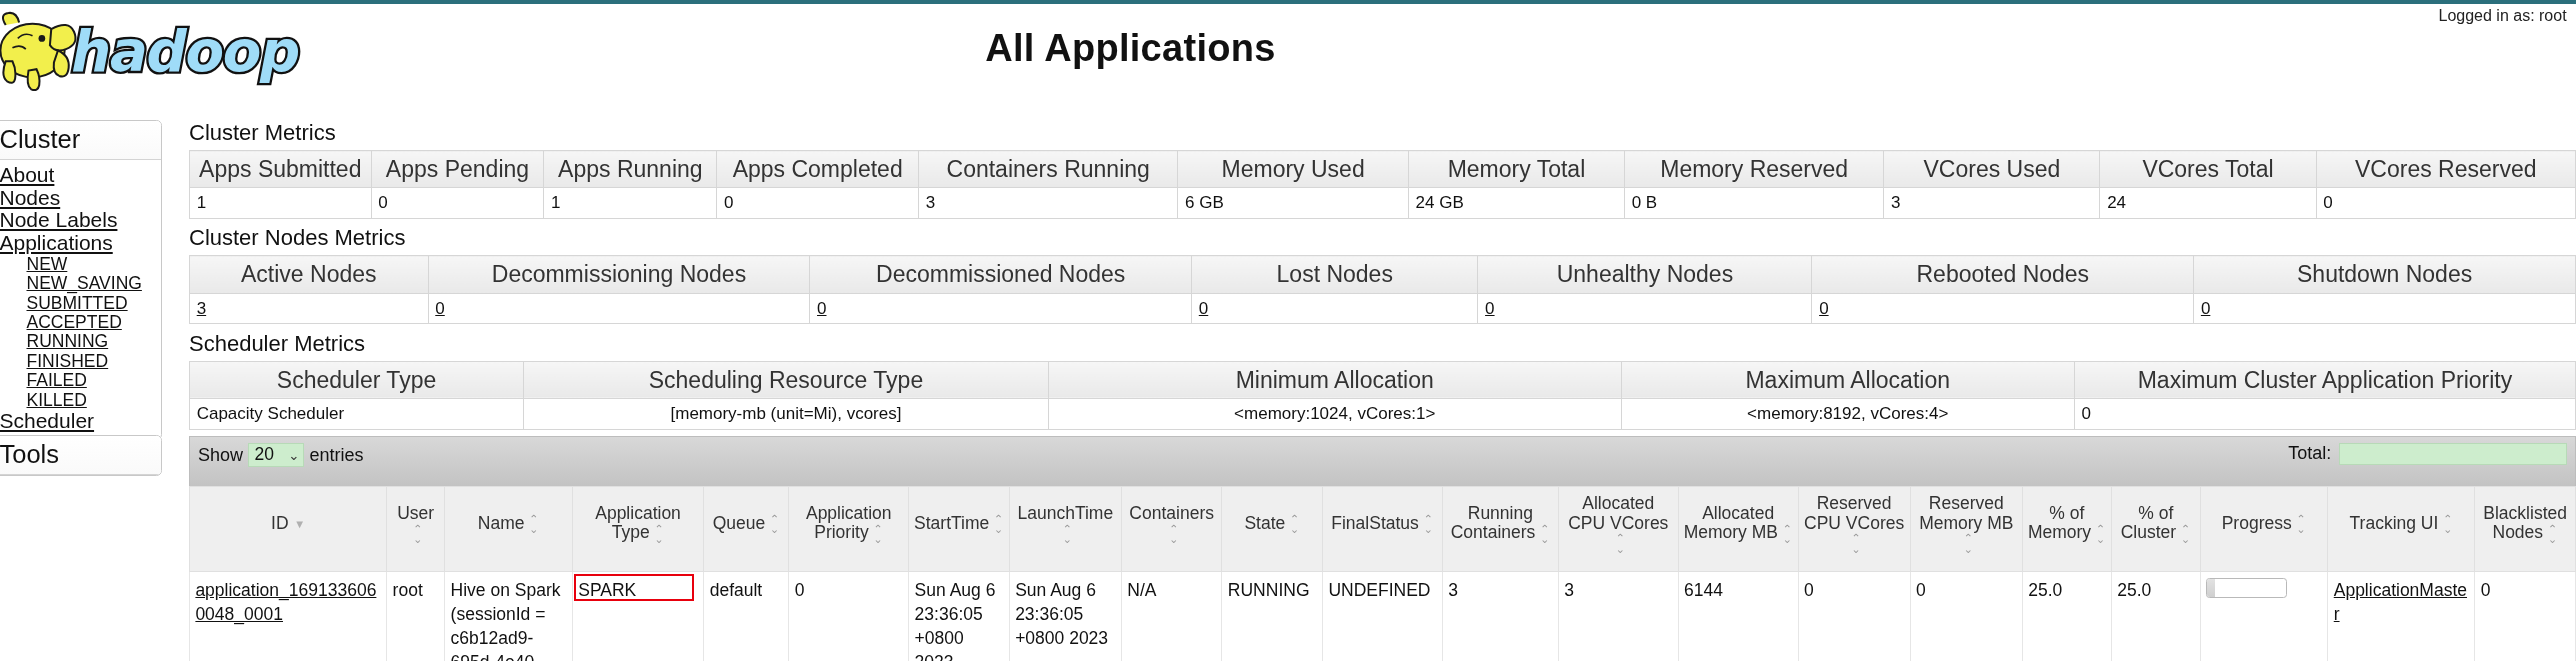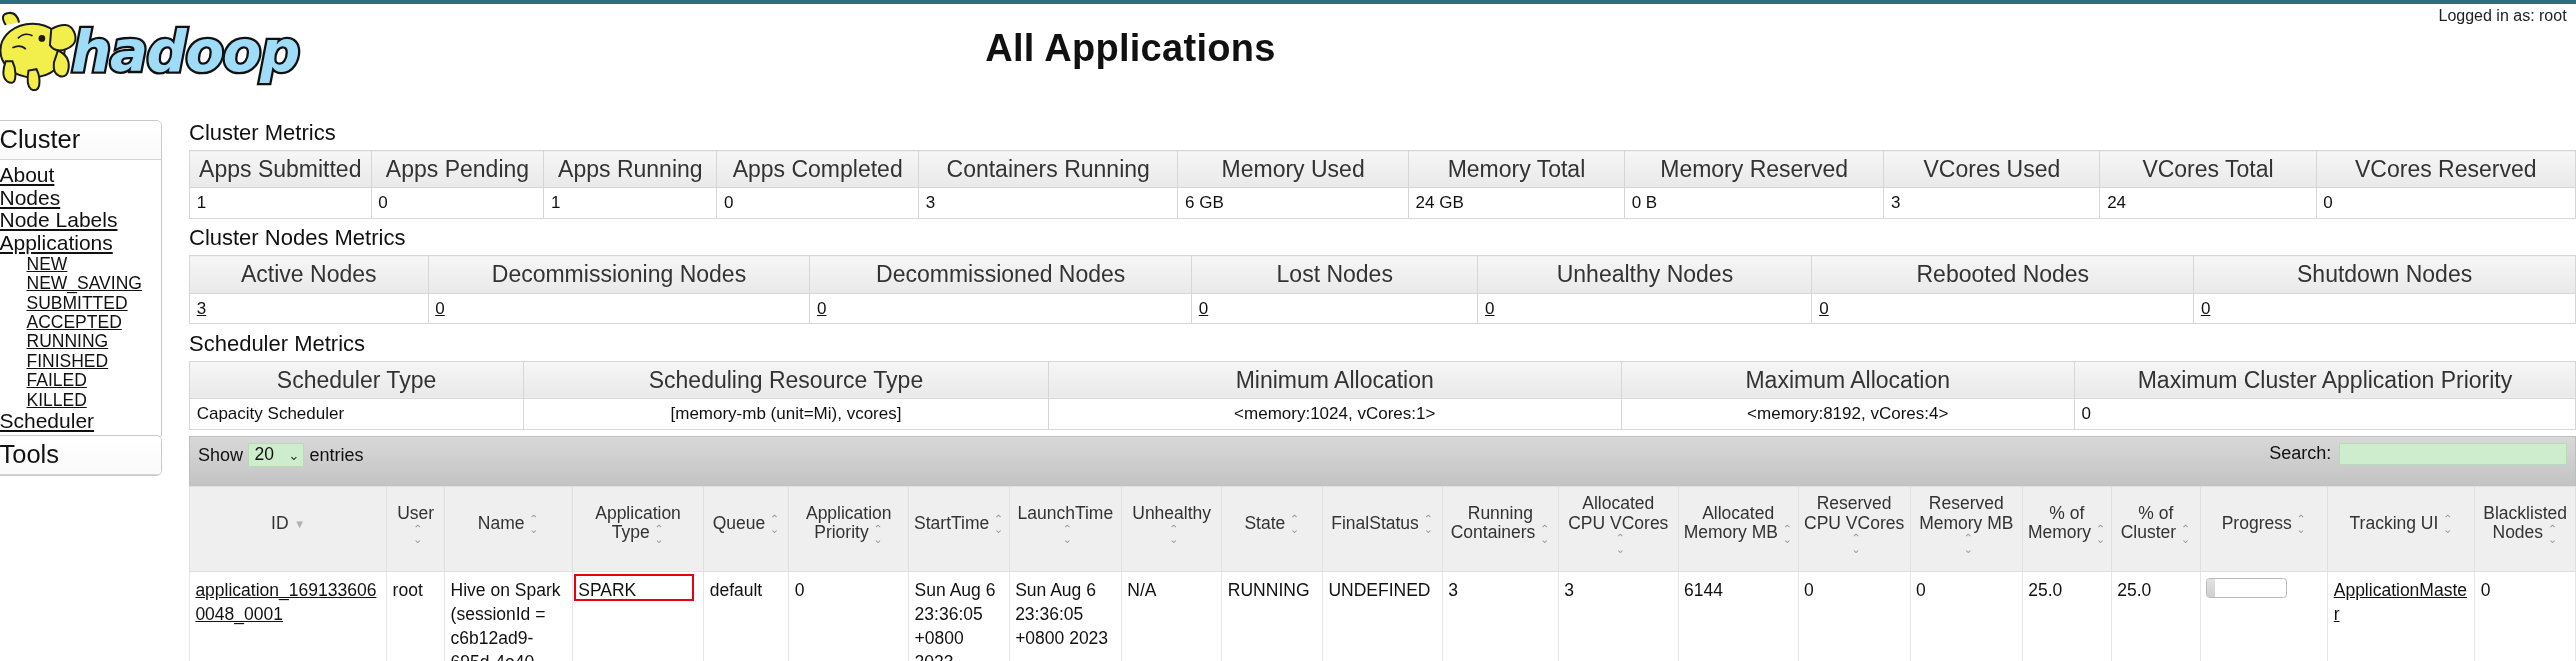--- a/index.html
+++ b/index.html
@@ -320,21 +320,21 @@
     <div class="dt-top">
       <div class="dt-length">
         <span>Show</span>
         <span class="dt-select">
           <span>20</span>
           <span class="chev">⌄</span>
         </span>
         <span>entries</span>
       </div>
       <div class="dt-filter">
-        <span>Search:</span>
+        <span>Total:</span>
         <span class="dt-search" title=""></span>
       </div>
     </div>
 
     <table id="apps">
       <colgroup>
         <col style="width:5.1%">
           <col style="width:1.5%">
           <col style="width:3.3%">
           <col style="width:3.4%">
@@ -359,21 +359,21 @@
       <thead>
         <tr>
           <th><span class="lbl">ID</span><span class="sort-desc">▼</span></th>
           <th><span class="lbl">User</span><span class="sorter"><i>⌃</i><i>⌄</i></span></th>
           <th><span class="lbl">Name</span><span class="sorter"><i>⌃</i><i>⌄</i></span></th>
           <th><span class="lbl">Application Type</span><span class="sorter"><i>⌃</i><i>⌄</i></span></th>
           <th><span class="lbl">Queue</span><span class="sorter"><i>⌃</i><i>⌄</i></span></th>
           <th><span class="lbl">Application Priority</span><span class="sorter"><i>⌃</i><i>⌄</i></span></th>
           <th><span class="lbl">StartTime</span><span class="sorter"><i>⌃</i><i>⌄</i></span></th>
           <th><span class="lbl">LaunchTime</span><span class="sorter"><i>⌃</i><i>⌄</i></span></th>
-          <th><span class="lbl">Unhealthy</span><span class="sorter"><i>⌃</i><i>⌄</i></span></th>
+          <th><span class="lbl">Containers</span><span class="sorter"><i>⌃</i><i>⌄</i></span></th>
           <th><span class="lbl">State</span><span class="sorter"><i>⌃</i><i>⌄</i></span></th>
           <th><span class="lbl">FinalStatus</span><span class="sorter"><i>⌃</i><i>⌄</i></span></th>
           <th><span class="lbl">Running Containers</span><span class="sorter"><i>⌃</i><i>⌄</i></span></th>
           <th><span class="lbl">Allocated CPU VCores</span><span class="sorter"><i>⌃</i><i>⌄</i></span></th>
           <th><span class="lbl">Allocated Memory MB</span><span class="sorter"><i>⌃</i><i>⌄</i></span></th>
           <th><span class="lbl">Reserved CPU VCores</span><span class="sorter"><i>⌃</i><i>⌄</i></span></th>
           <th><span class="lbl">Reserved Memory MB</span><span class="sorter"><i>⌃</i><i>⌄</i></span></th>
           <th><span class="lbl">% of Memory</span><span class="sorter"><i>⌃</i><i>⌄</i></span></th>
           <th><span class="lbl">% of Cluster</span><span class="sorter"><i>⌃</i><i>⌄</i></span></th>
           <th><span class="lbl">Progress</span><span class="sorter"><i>⌃</i><i>⌄</i></span></th>

